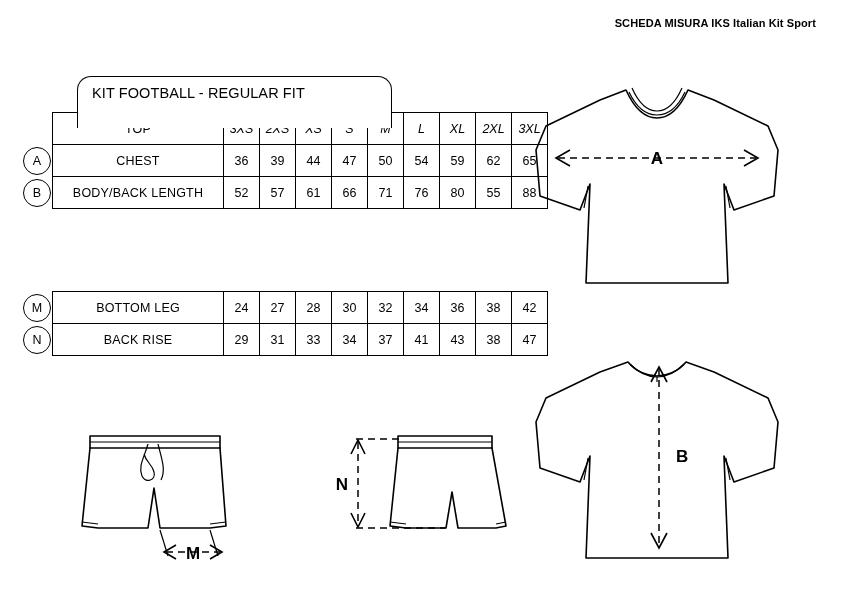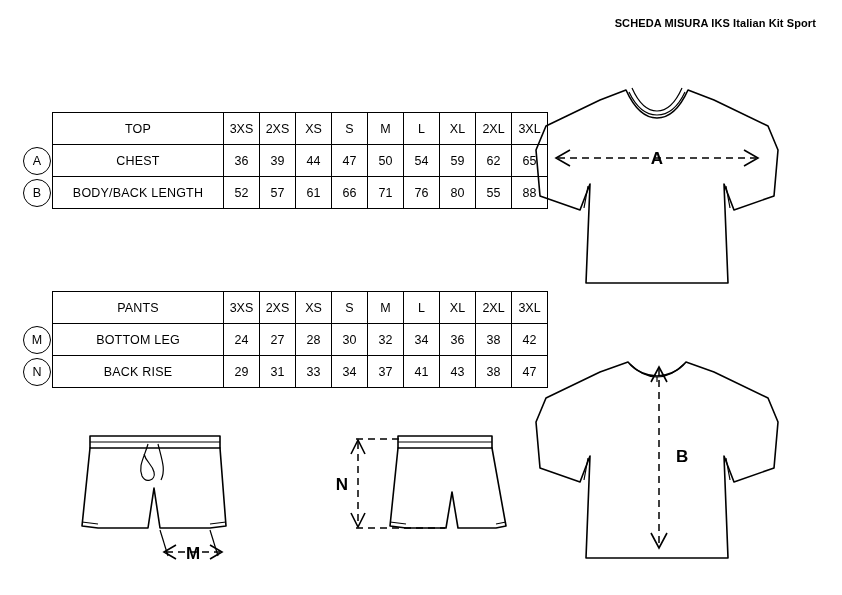--- a/index.html
+++ b/index.html
@@ -65,20 +65,21 @@
     width: 170px;
     font-size: 10.5px;
     letter-spacing: 0.2px;
   }
   .cell-head-label {
     font-size: 15px;
   }
   .cell-size {
     width: 35px;
     font-size: 12.5px;
+    font-style: italic;
   }
   .cell-val {
     width: 35px;
     font-size: 12.5px;
   }
 
   
   .caption-tab {
     position: absolute;
     left: 55px;
@@ -118,20 +119,23 @@
     position: absolute;
   }
 </style>
 </head>
 <body>
 
 <div id="page-title">SCHEDA MISURA IKS Italian Kit Sport</div>
 
 <div class="size-block" style="left:22px; top:112px;">
 
+  <div class="caption-tab">
+    <span>KIT FOOTBALL - REGULAR FIT</span>
+  </div>
 
   <table class="size-table">
     <tbody>
         <tr>
       <td class="cell-rowcode"></td>
       <td class="cell-label cell-head-label">TOP</td>
       <td class="cell-size">3XS</td>
       <td class="cell-size">2XS</td>
       <td class="cell-size">XS</td>
       <td class="cell-size">S</td>
@@ -171,33 +175,20 @@
       <td class="cell-val">55</td>
       <td class="cell-val">88</td>
     </tr>
   </tbody>
     </table>
 </div>
 
 <div class="size-block" style="left:22px; top:291px;">
   <table class="size-table">
     <tbody>
-        <tr>
-      <td class="cell-rowcode"></td>
-      <td class="cell-label cell-head-label round-left">PANTS</td>
-      <td class="cell-size">3XS</td>
-      <td class="cell-size">2XS</td>
-      <td class="cell-size">XS</td>
-      <td class="cell-size">S</td>
-      <td class="cell-size">M</td>
-      <td class="cell-size">L</td>
-      <td class="cell-size">XL</td>
-      <td class="cell-size">2XL</td>
-      <td class="cell-size">3XL</td>
-    </tr>
     <tr>
       <td class="cell-rowcode">
         <div class="rowcode-oval">M</div>
       </td>
       <td class="cell-label round-left">BOTTOM LEG</td>
       <td class="cell-val">24</td>
       <td class="cell-val">27</td>
       <td class="cell-val">28</td>
       <td class="cell-val">30</td>
       <td class="cell-val">32</td>

